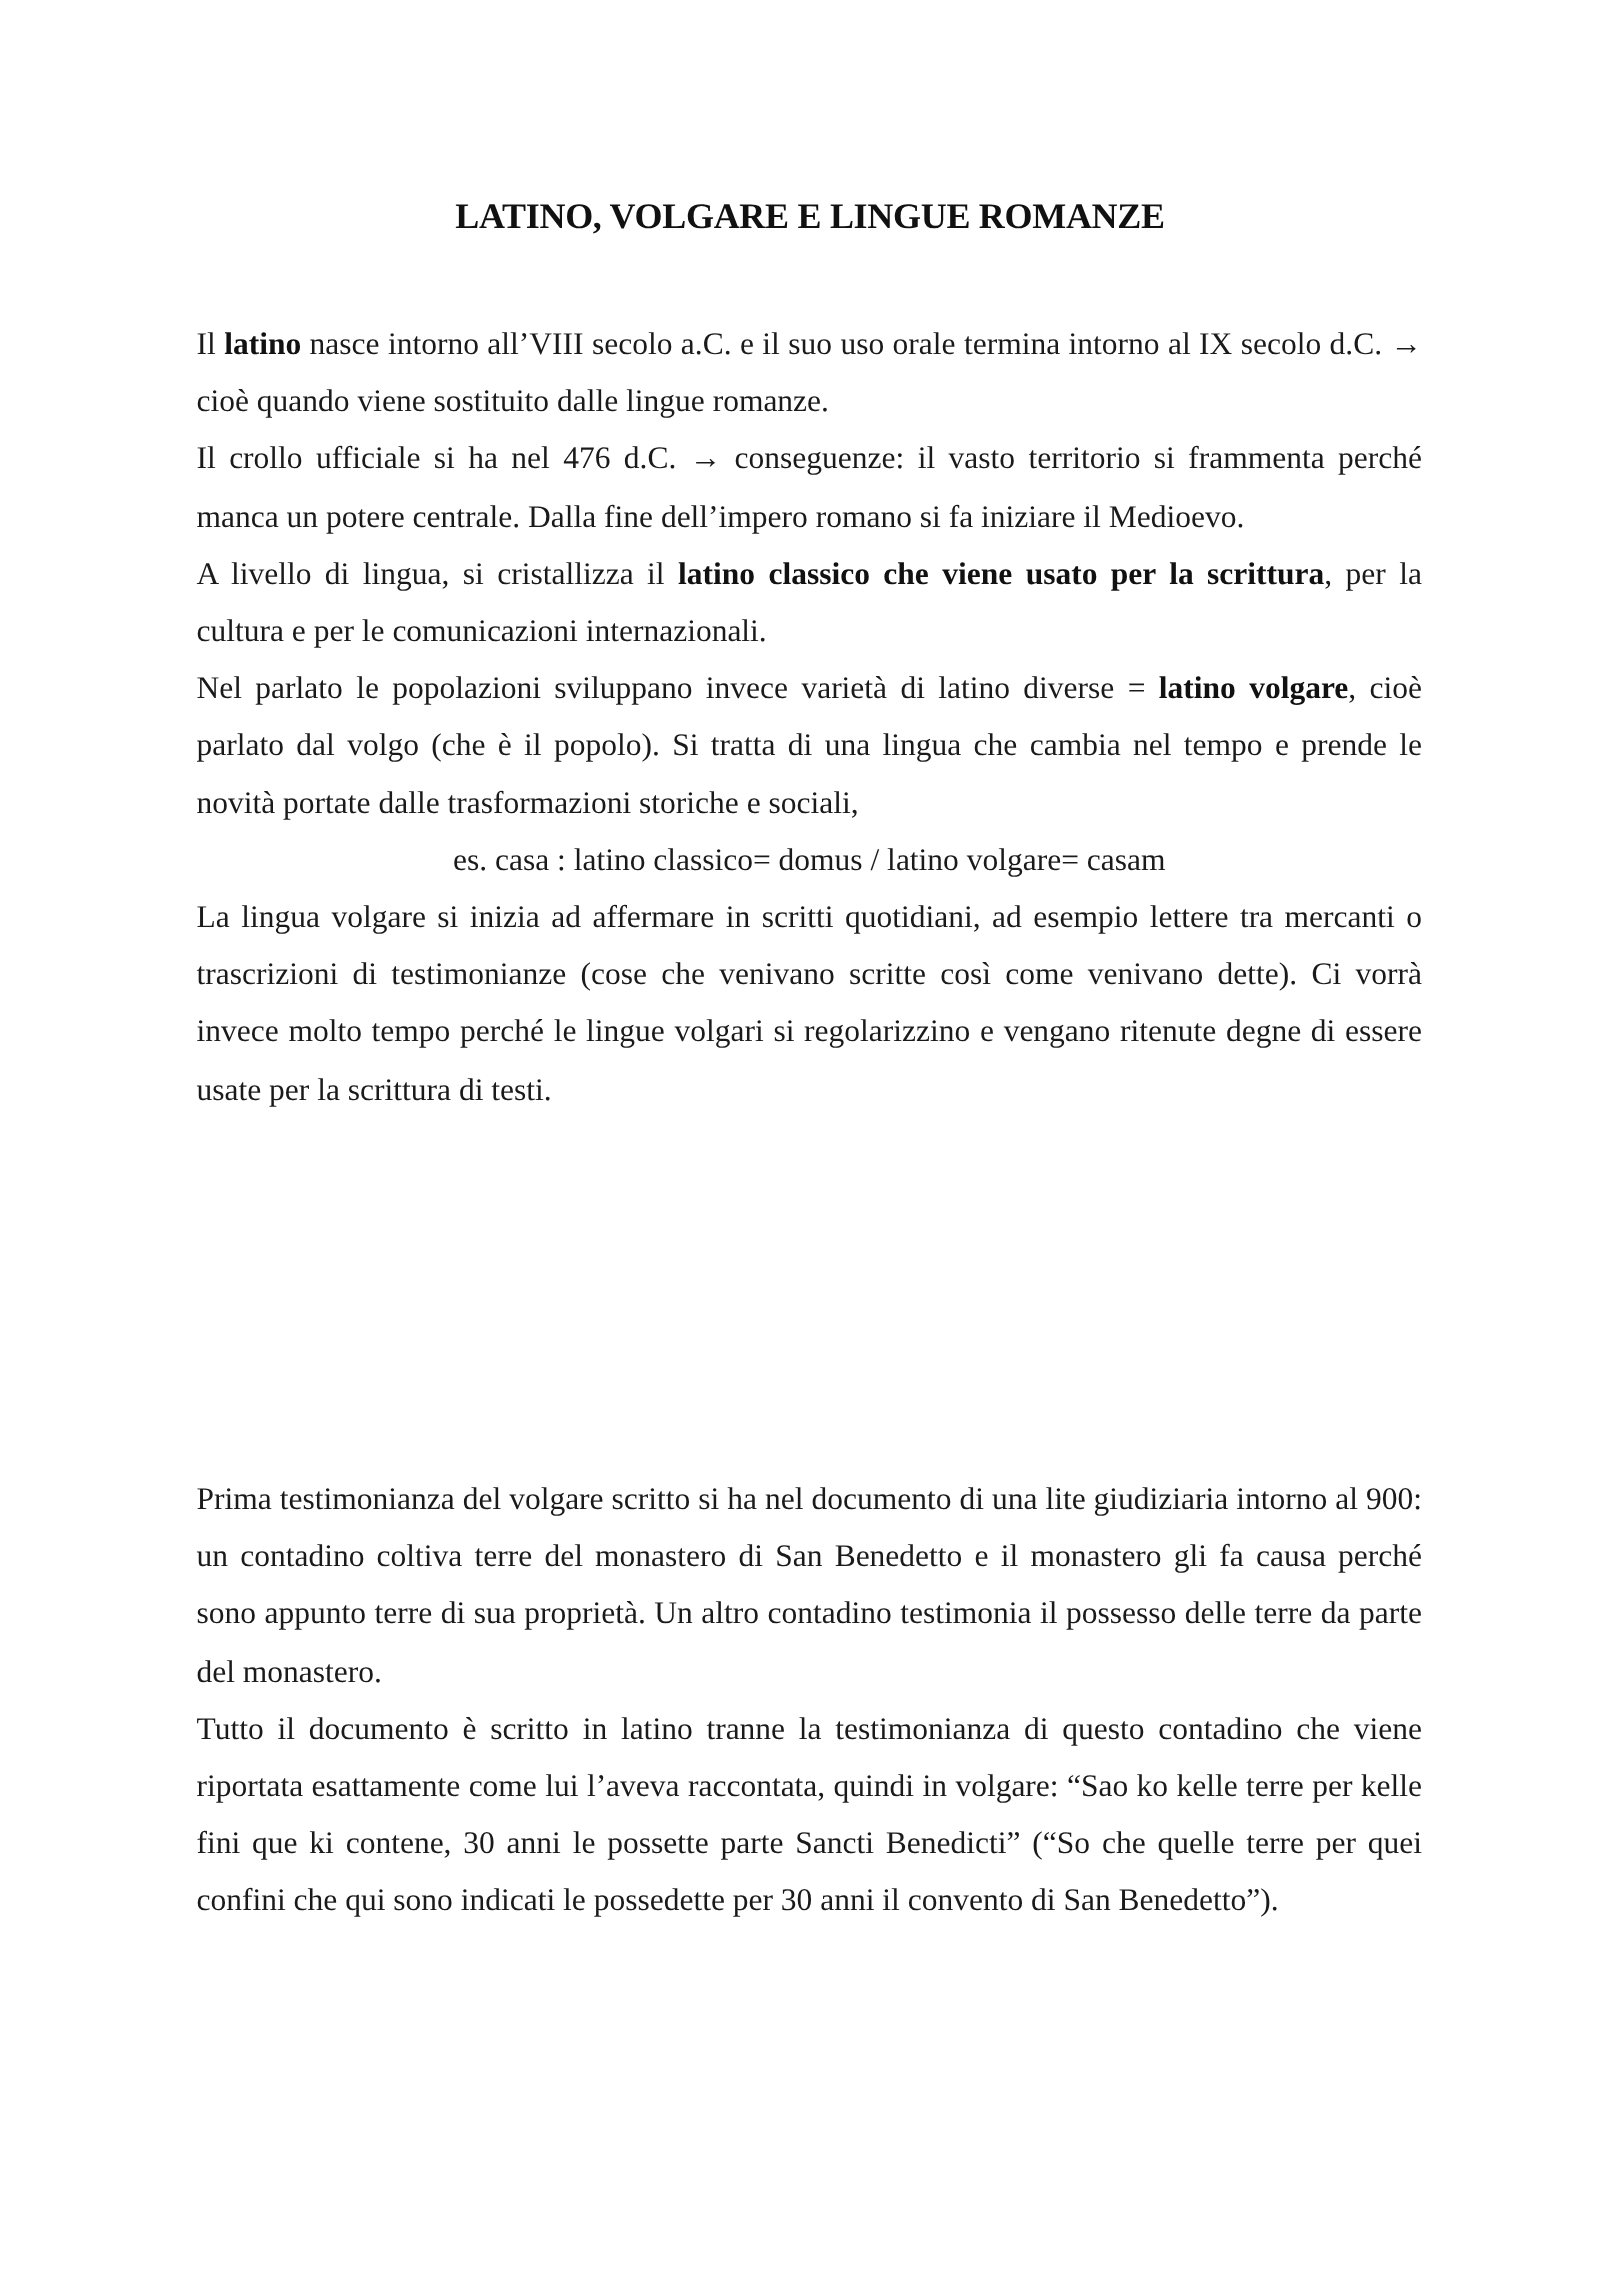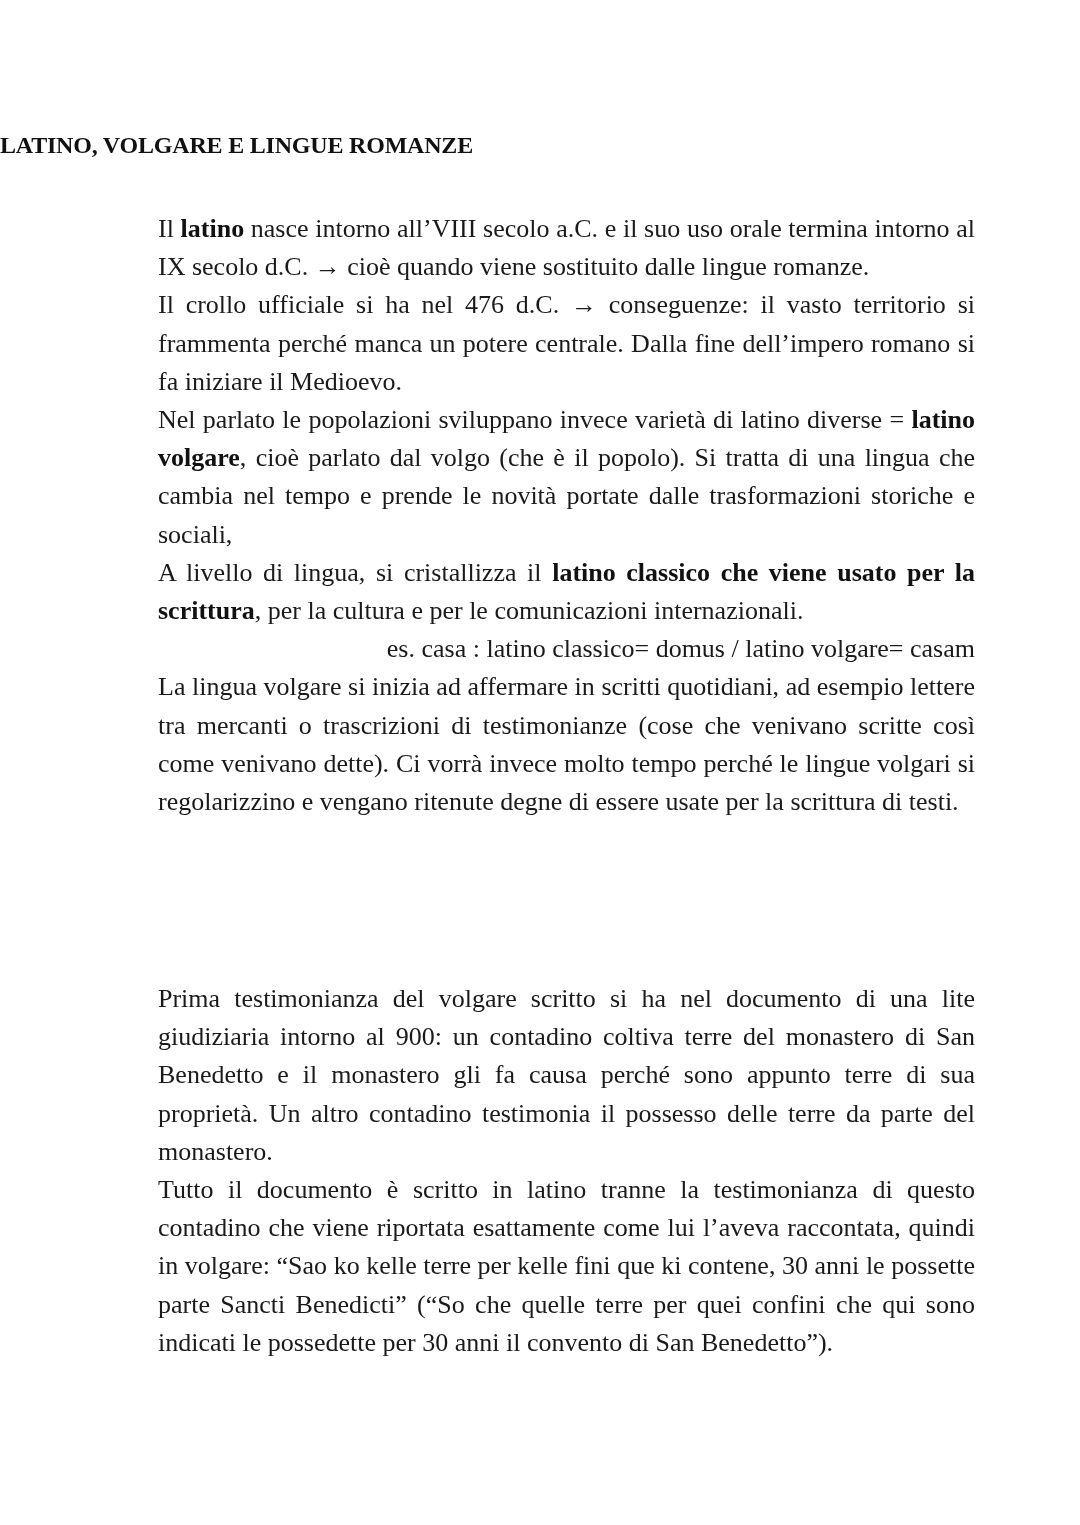--- a/index.html
+++ b/index.html
@@ -2,43 +2,43 @@
 <html><head>
 <meta charset="utf-8">
 <style>
   html, body { margin: 0; padding: 0; background: #ffffff; }
   body { width: 1080px; height: 1525px; position: relative; overflow: hidden; }
   .page {
     position: absolute; left: 0; top: 0; width: 1080px; height: 1525px; background: #fff;
     font-family: "Liberation Serif", "DejaVu Serif", serif; color: #1a1a1a;
   }
   .title {
-    position: absolute; top: 132px; left: 0; width: 1080px; text-align: left;
+    position: absolute; top: 132px; left: 0; width: 1080px; text-align: center;
     font-weight: bold; font-size: 24px; letter-spacing: -0.2px; color: #111;
   }
   .body {
-    position: absolute; left: 131px; width: 817px; font-size: 26px; line-height: 38.2px; margin-left: 27px;
+    position: absolute; left: 131px; width: 817px; font-size: 21px; line-height: 38.2px;
   }
   .body p { margin: 0; text-align: justify; }
   .blk1 { top: 210px; }
   .blk2 { top: 980px; }
   b { font-weight: bold; color: #111; }
 </style>
 </head>
 <body>
 
 <div class="page">
   <div class="title">LATINO, VOLGARE E LINGUE ROMANZE</div>
 
   <div class="body blk1">
     <p><span>Il </span><b>latino</b><span> nasce intorno all’VIII secolo a.C. e il suo uso orale termina intorno al IX secolo d.C. → cioè quando viene sostituito dalle lingue romanze.</span></p>
     <p>Il crollo ufficiale si ha nel 476 d.C.  → conseguenze: il vasto territorio si frammenta perché manca un potere centrale. Dalla fine dell’impero romano si fa iniziare il Medioevo.</p>
+    <p><span>A livello di lingua,  si cristallizza il </span><b>latino classico che viene usato per la scrittura</b><span>, per la cultura e per le comunicazioni internazionali.</span></p>
     <p><span>Nel parlato le popolazioni sviluppano invece varietà di latino diverse = </span><b>latino volgare</b><span>, cioè parlato dal volgo (che è il  popolo). Si tratta di una lingua che cambia nel tempo e prende le novità portate dalle trasformazioni storiche e sociali,</span></p>
-    <p><span>A livello di lingua,  si cristallizza il </span><b>latino classico che viene usato per la scrittura</b><span>, per la cultura e per le comunicazioni internazionali.</span></p>
-    <p style="text-align:right">es. casa : latino classico= domus /  latino volgare= casam</p>
+    <p style="text-align:center">es. casa : latino classico= domus /  latino volgare= casam</p>
     <p>La lingua volgare si inizia ad affermare in scritti quotidiani, ad esempio lettere tra mercanti o trascrizioni di testimonianze (cose che venivano scritte così come venivano dette). Ci vorrà invece molto tempo perché le lingue volgari si regolarizzino e vengano ritenute degne di essere usate per la scrittura di testi.</p>
   </div>
 
   <div class="body blk2">
     <p>Prima testimonianza del volgare scritto si ha nel documento di una lite giudiziaria intorno al 900: un contadino coltiva terre del monastero di San Benedetto e il monastero gli fa causa perché sono appunto terre di sua proprietà. Un altro contadino testimonia il possesso delle terre da parte del monastero.</p>
     <p>Tutto il documento è scritto in latino tranne la testimonianza di questo contadino che viene riportata esattamente come lui l’aveva raccontata, quindi in volgare: “Sao ko kelle terre per kelle fini que ki contene, 30 anni le possette parte Sancti Benedicti” (“So che quelle terre per quei confini che qui sono indicati le possedette per 30 anni il convento di San Benedetto”).</p>
   </div>
 </div>
 
 </body></html>

